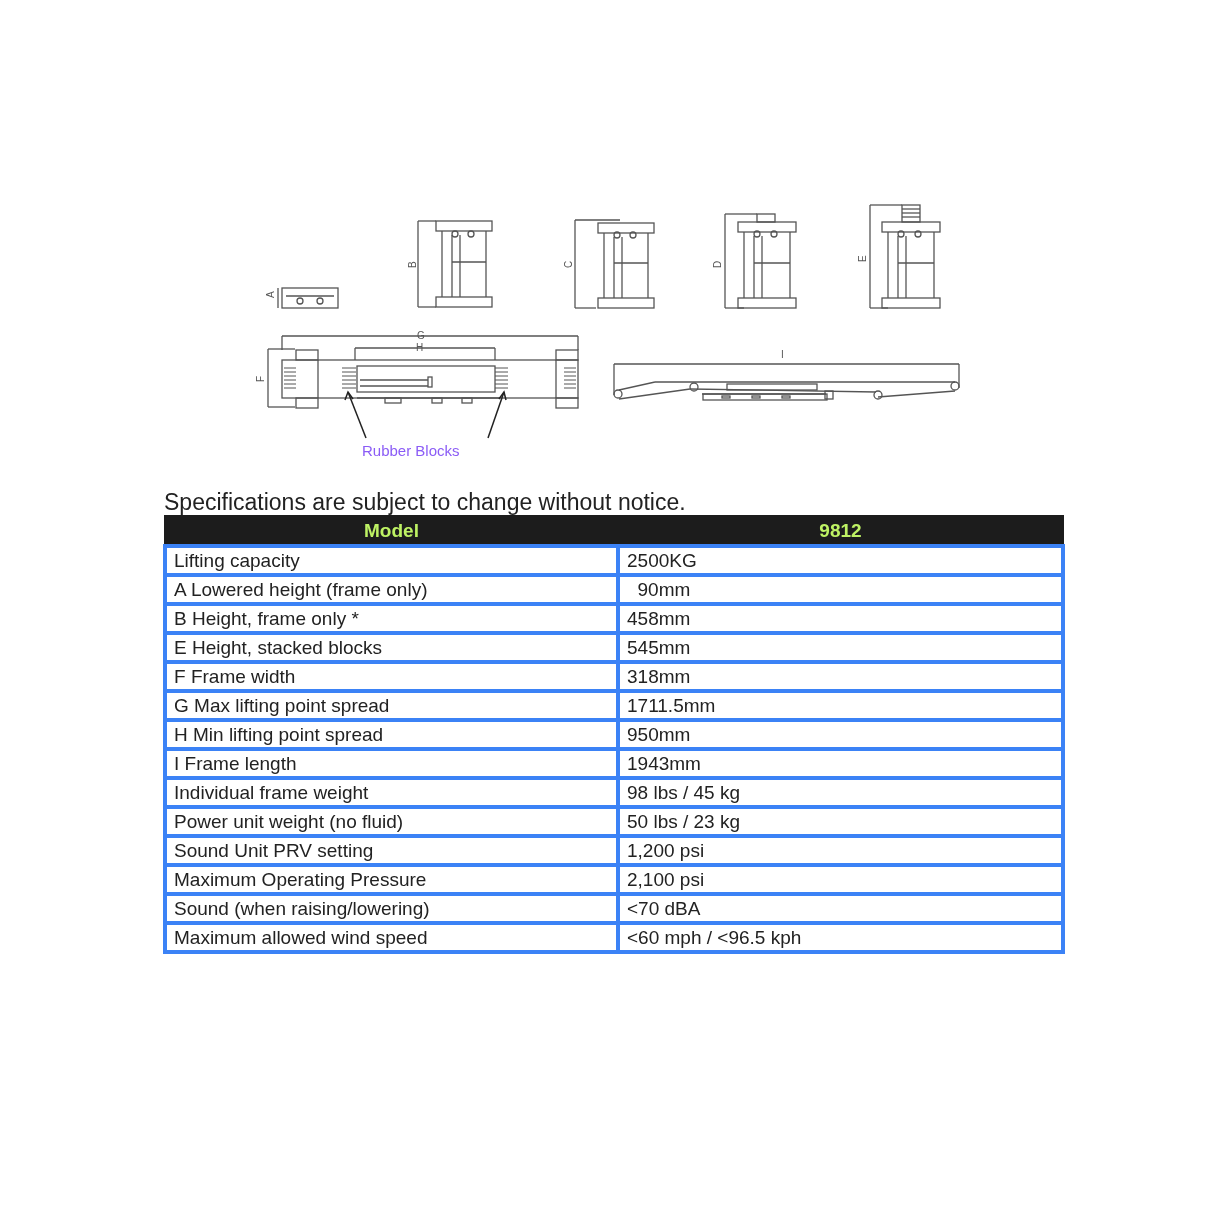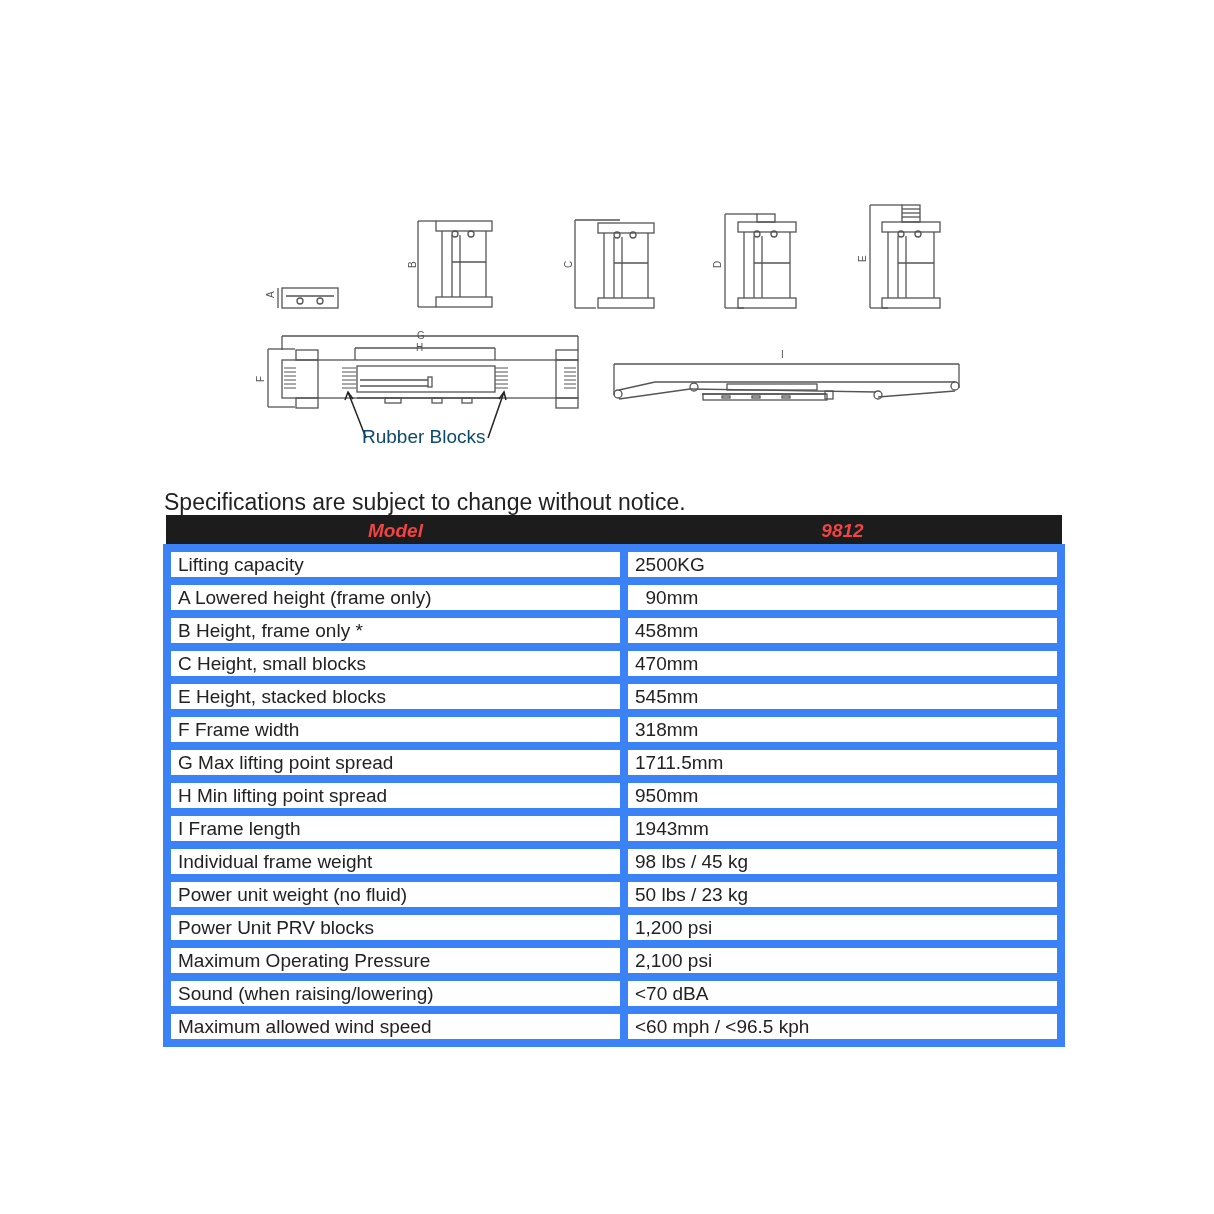--- a/index.html
+++ b/index.html
@@ -1,26 +1,26 @@
 <!DOCTYPE html>
 <html><head>
 <meta charset="utf-8">
 <style>
   html, body { margin: 0; padding: 0; background: #ffffff; }
   body { width: 1214px; height: 1214px; position: relative; overflow: hidden;
          font-family: "Liberation Sans", sans-serif; color: #222; }
   .drawing { position: absolute; left: 0; top: 0; width: 1214px; height: 480px; }
   .drawing svg { position: absolute; left: 0; top: 0; }
-  .callout { position: absolute; left: 362px; top: 426px; font-size: 19px; color: #0c4a6e; }
+  .callout { position: absolute; left: 362px; top: 442px; font-size: 15px; color: #8b5cf6; }
   .notice { position: absolute; left: 164px; top: 489px; font-size: 23px; color: #222; }
   table.spec { position: absolute; left: 163px; top: 515px; width: 902px;
                border-collapse: collapse; font-size: 19px; }
-  table.spec th { background: #1c1c1c; color: #ef4444; font-weight: bold; height: 27px;
-                  padding: 0; text-align: center; border: 2px solid #1c1c1c; font-style: italic; }
-  table.spec td { border: 8px solid #3b82f6; height: 25px; padding: 0 0 0 7px; line-height: 25px; }
+  table.spec th { background: #1c1c1c; color: #bef264; font-weight: bold; height: 27px;
+                  padding: 0; text-align: center; border: 2px solid #1c1c1c; }
+  table.spec td { border: 4px solid #3b82f6; height: 25px; padding: 0 0 0 7px; line-height: 25px; }
   table.spec td.lbl { width: 442px; }
   table.spec td.val { padding-left: 7px; }
 </style>
 </head>
 <body>
 
 <div class="drawing">
   <svg width="1214" height="480" viewBox="0 0 1214 480" xmlns="http://www.w3.org/2000/svg" fill="none" stroke="#555" stroke-width="1.3">
 
     <g>
@@ -204,24 +204,20 @@
       </tr>
     <tr>
         <td class="lbl">A Lowered height (frame only)</td>
         <td class="val">&nbsp;&nbsp;90mm</td>
       </tr>
     <tr>
         <td class="lbl">B Height, frame only *</td>
         <td class="val">458mm</td>
       </tr>
     <tr>
-        <td class="lbl">C Height, small blocks</td>
-        <td class="val">470mm</td>
-      </tr>
-    <tr>
         <td class="lbl">E Height, stacked blocks</td>
         <td class="val">545mm</td>
       </tr>
     <tr>
         <td class="lbl">F Frame width</td>
         <td class="val">318mm</td>
       </tr>
     <tr>
         <td class="lbl">G Max lifting point spread</td>
         <td class="val">1711.5mm</td>
@@ -236,21 +232,21 @@
       </tr>
     <tr>
         <td class="lbl">Individual frame weight</td>
         <td class="val">98 lbs / 45 kg</td>
       </tr>
     <tr>
         <td class="lbl">Power unit weight (no fluid)</td>
         <td class="val">50 lbs / 23 kg</td>
       </tr>
     <tr>
-        <td class="lbl">Power Unit PRV blocks</td>
+        <td class="lbl">Sound Unit PRV setting</td>
         <td class="val">1,200 psi</td>
       </tr>
     <tr>
         <td class="lbl">Maximum Operating Pressure</td>
         <td class="val">2,100 psi</td>
       </tr>
     <tr>
         <td class="lbl">Sound (when raising/lowering)</td>
         <td class="val">&lt;70 dBA</td>
       </tr>

